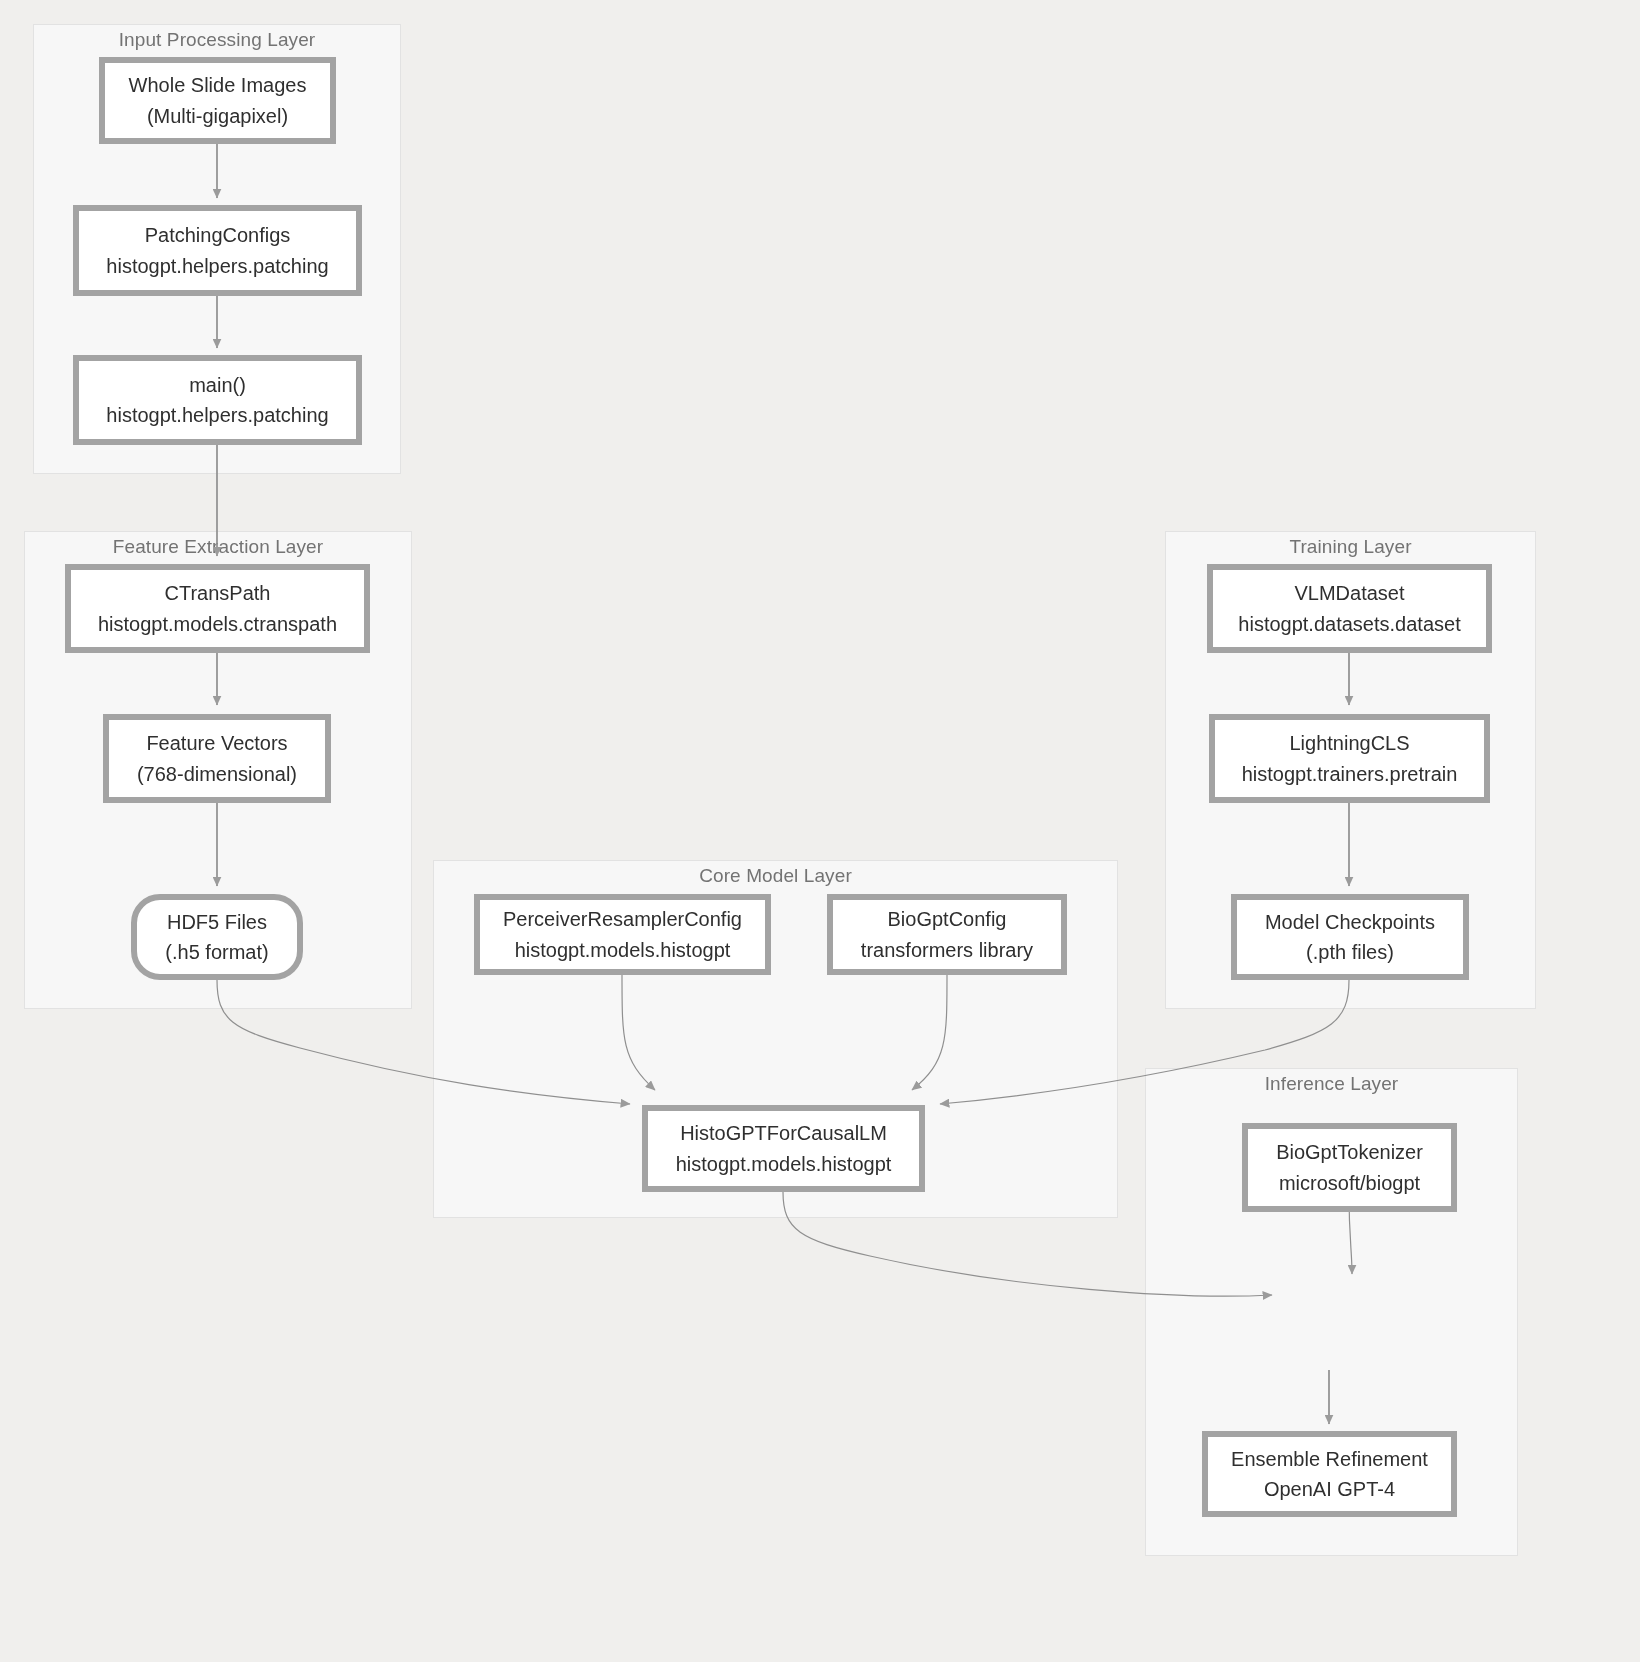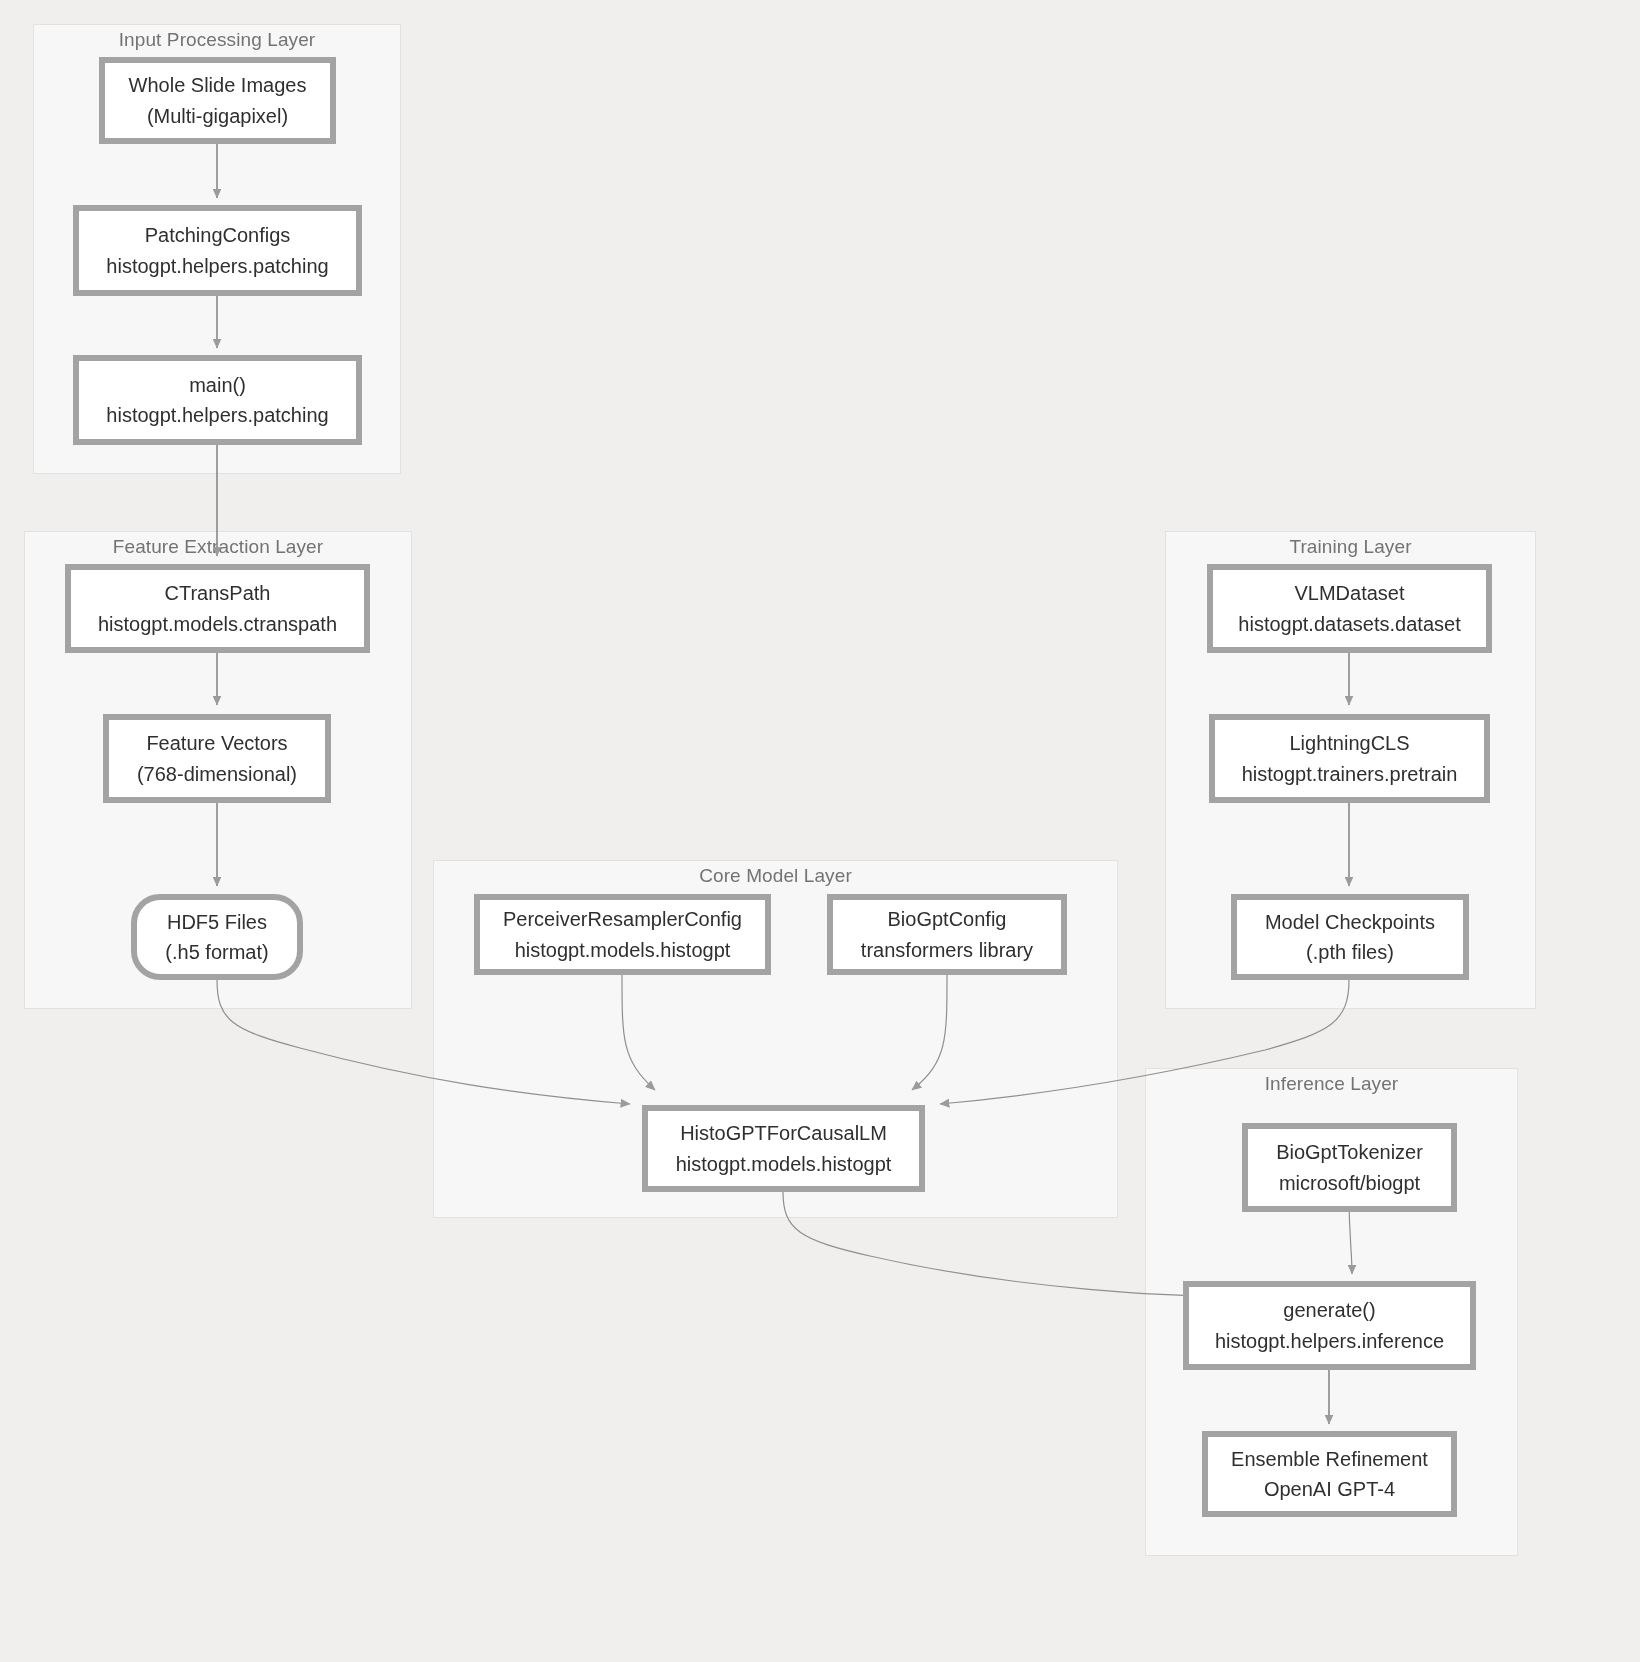--- a/index.html
+++ b/index.html
@@ -182,23 +182,19 @@
   <div class="node" style="left:1231px; top:894px; width:238px; height:86px;">
     <span class="l1">Model Checkpoints</span>
     <span class="l2">(.pth files)</span>
   </div>
 
   <div class="node" style="left:1242px; top:1104px; width:215px; height:89px;margin-top:19px;">
     <span class="l1">BioGptTokenizer</span>
     <span class="l2">microsoft/biogpt</span>
   </div>
 
-  <div class="node" style="left:1183px; top:1281px; width:293px; height:89px;">
-    <span class="l1">generate()</span>
-    <span class="l2">histogpt.helpers.inference</span>
-  </div>
 
   <div class="node" style="left:1202px; top:1431px; width:255px; height:86px;">
     <span class="l1">Ensemble Refinement</span>
     <span class="l2">OpenAI GPT-4</span>
   </div>
 
 </div>
 
 </body></html>

